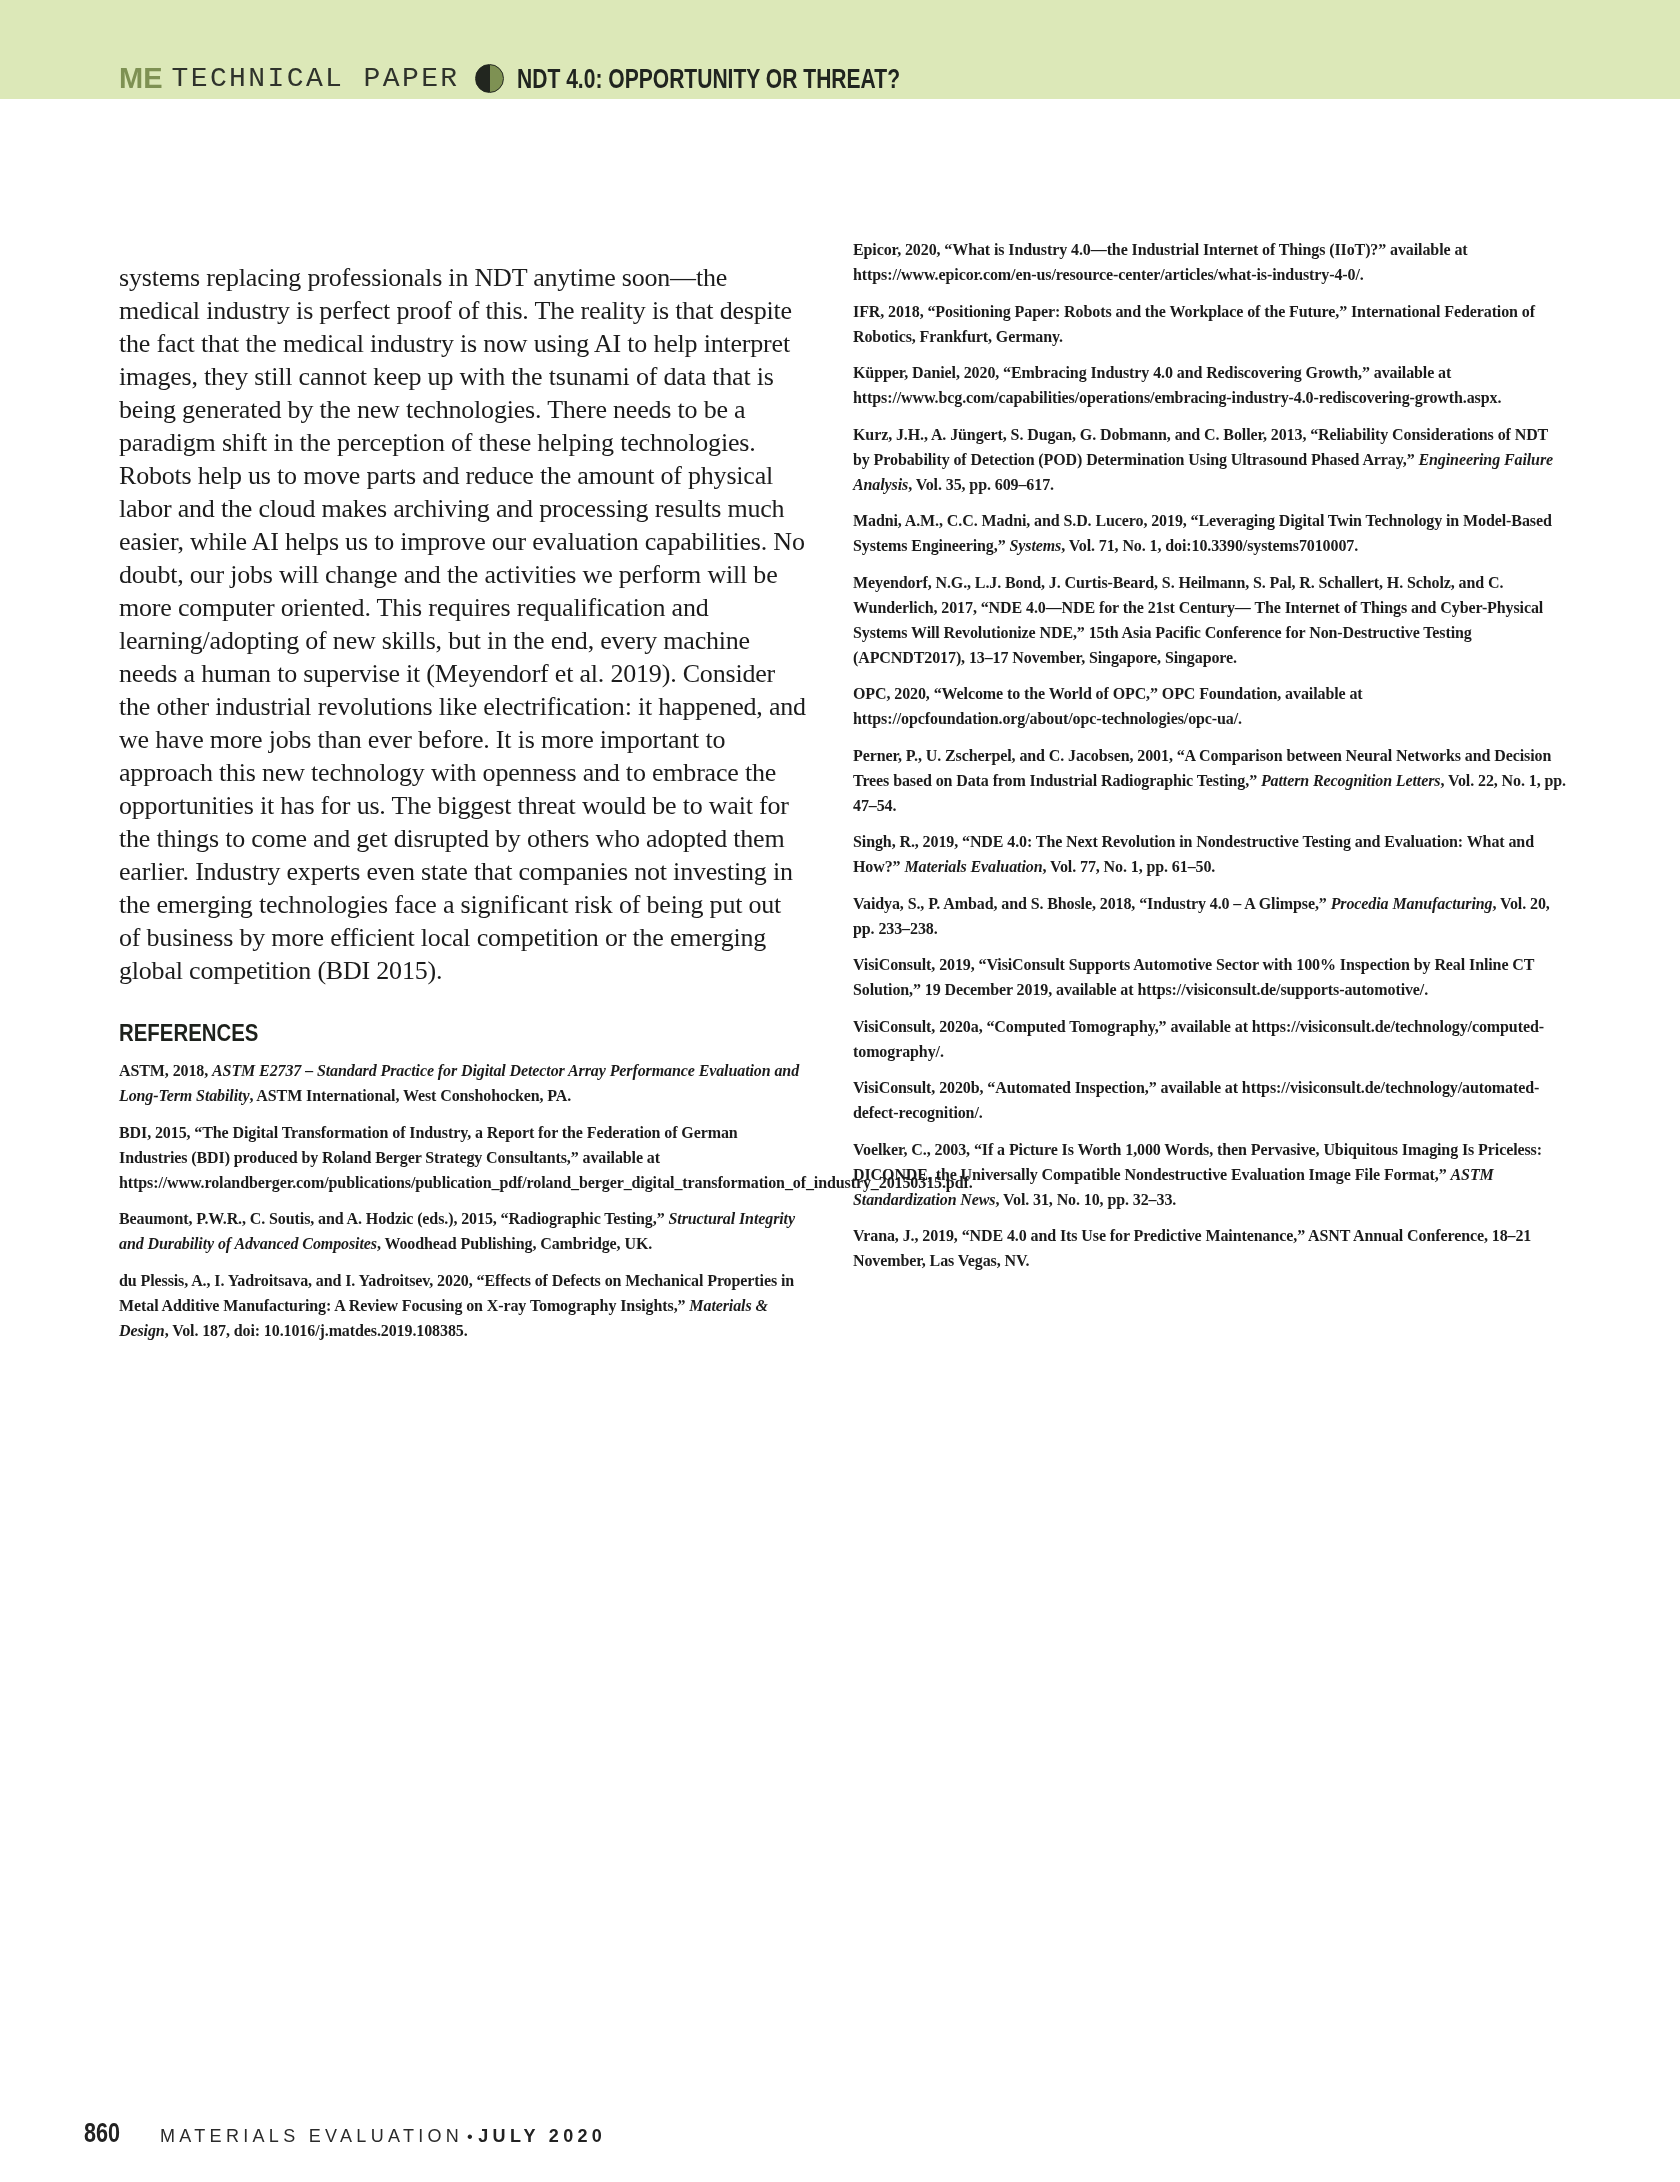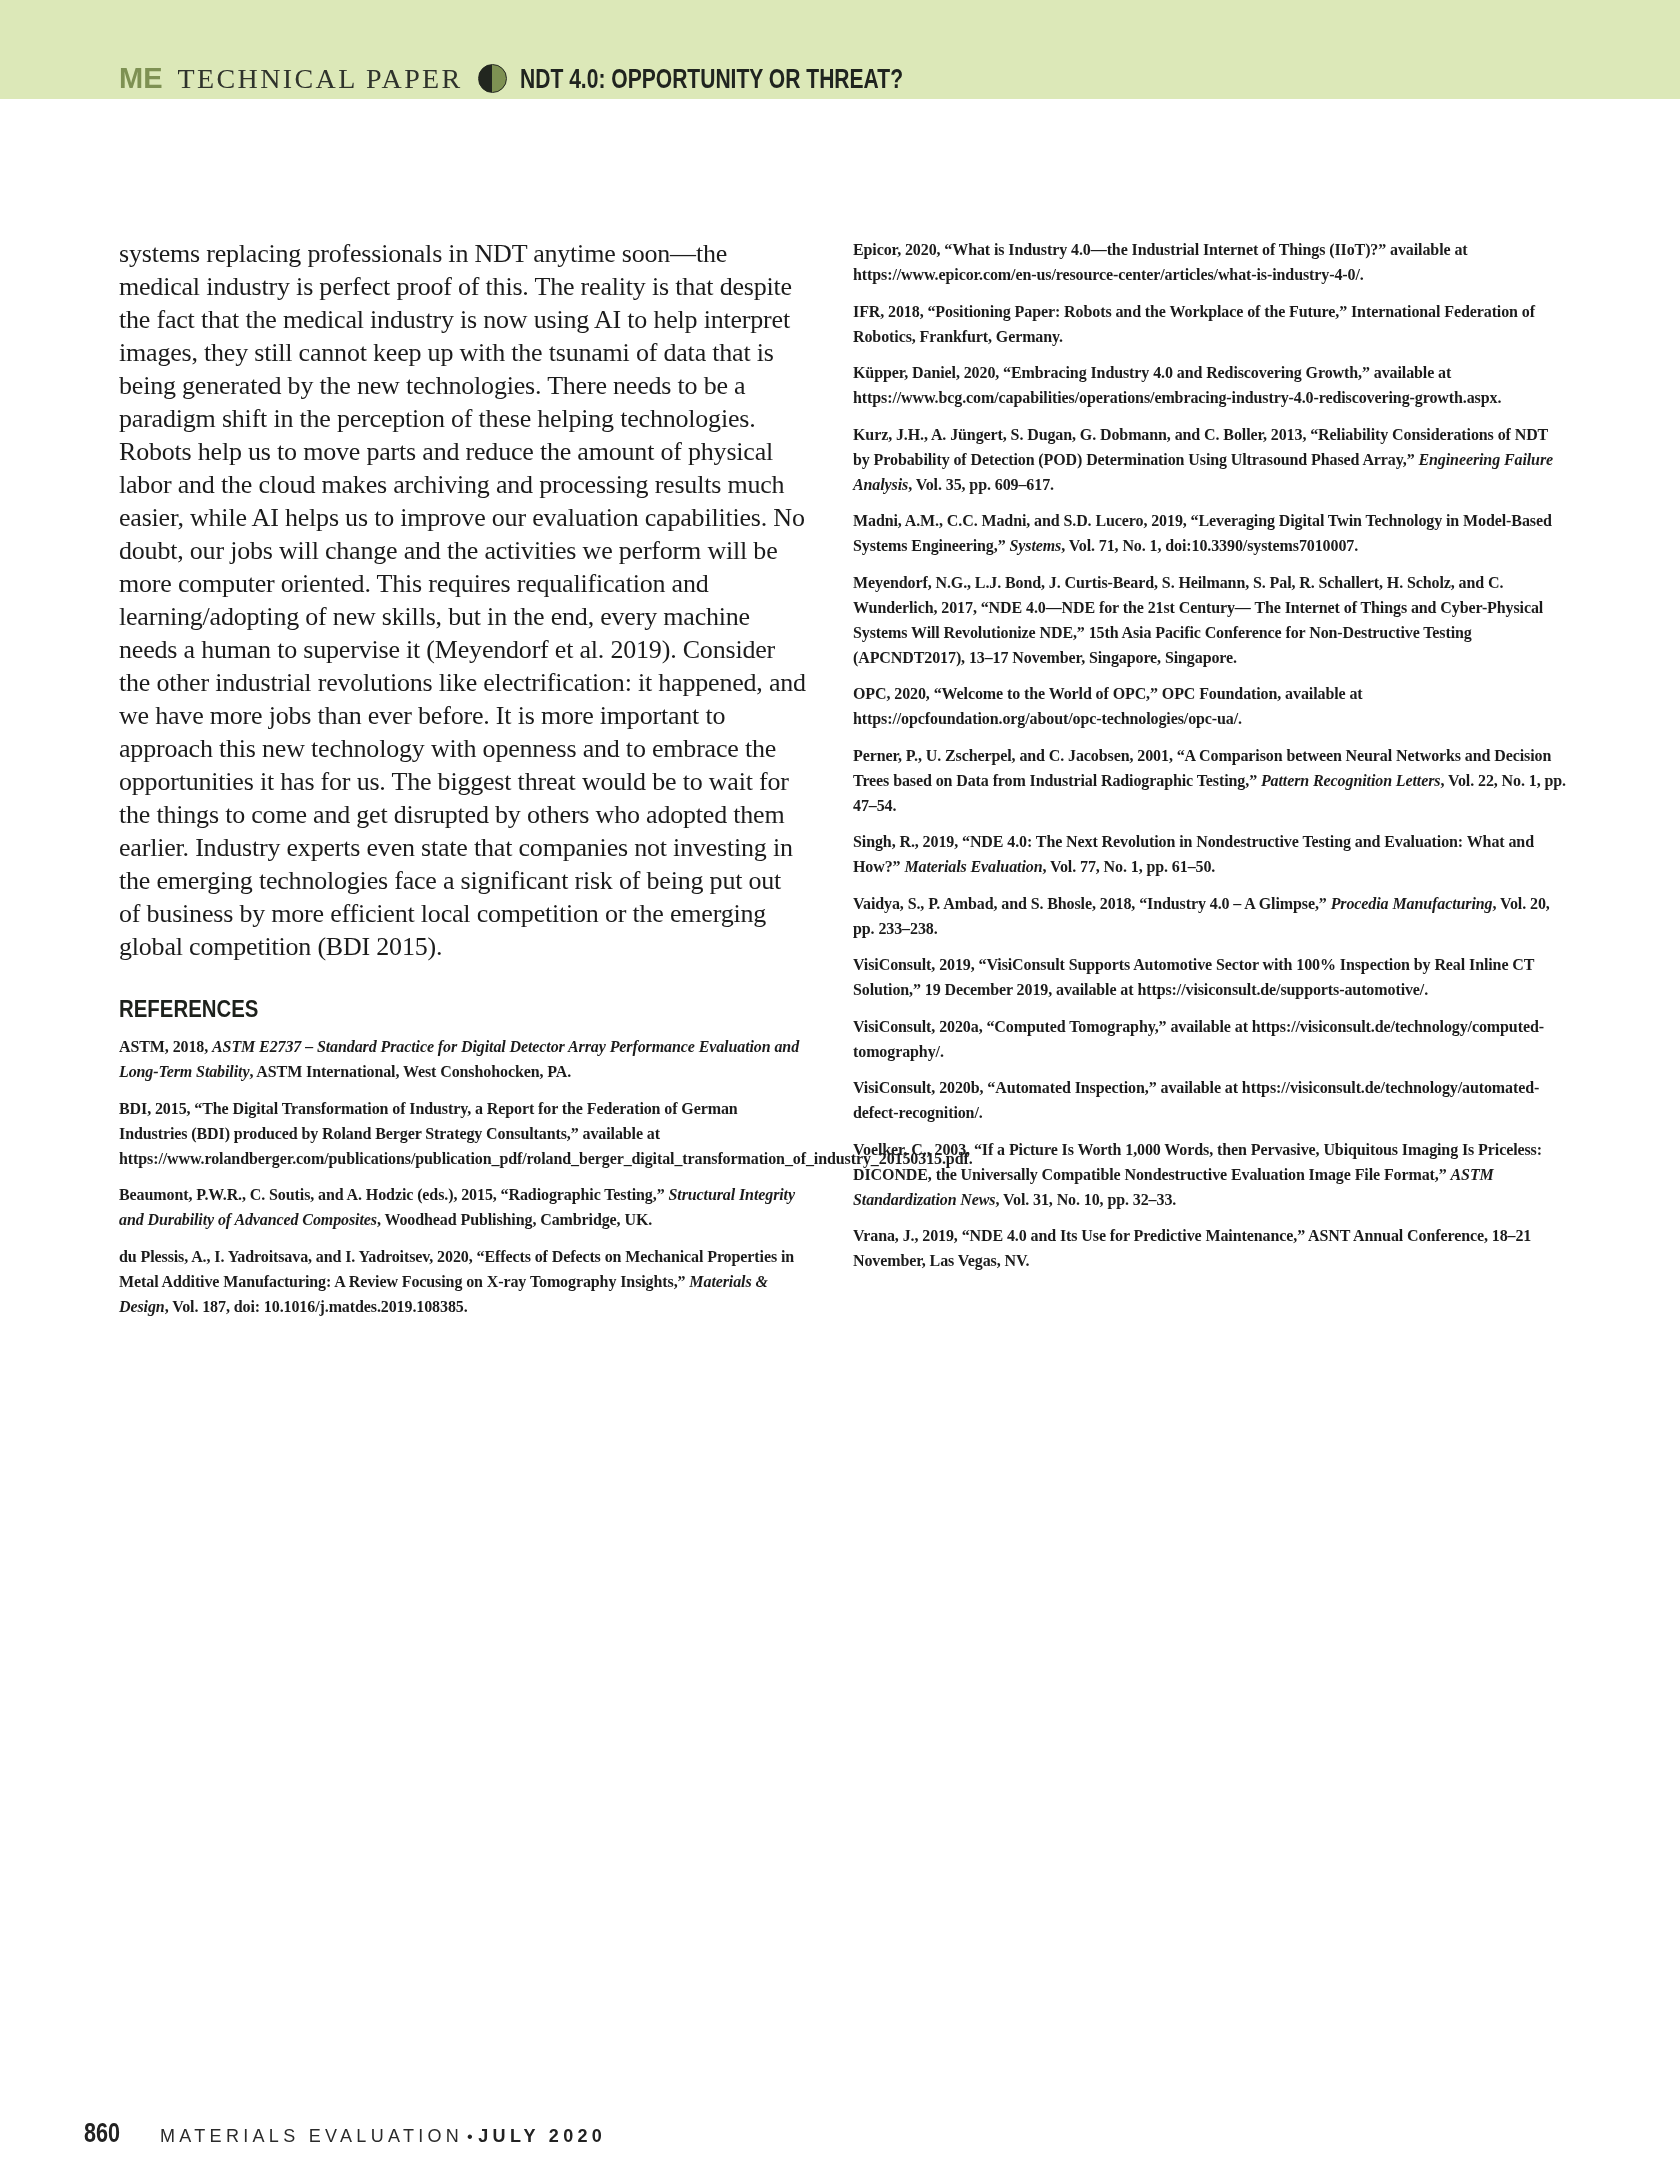--- a/index.html
+++ b/index.html
@@ -29,27 +29,27 @@
   .band-inner { display: flex; align-items: flex-end; }
   .brand {
     font-family: "Liberation Sans", sans-serif;
     font-weight: 700;
     font-size: 29px;
     line-height: 1;
     color: #7e9153;
     letter-spacing: 0;
   }
   .banner-title {
-    font-family: Liberation Serif, serif;
+    font-family: Liberation Mono, monospace;
     font-weight: 400;
     font-size: 28px;
     line-height: 1;
     color: #2f332c;
     letter-spacing: 2.4px;
-    margin-left: 15px;
+    margin-left: 9px;
   }
   .half-circle {
     width: 29px; height: 29px;
     border-radius: 50%;
     background: linear-gradient(to right, #22261f 0 50%, #7e9153 50% 100%);
     border: 1.9px solid #22261f;
     box-sizing: border-box;
     margin: 0 13.4px 0 15.3px;
     flex: 0 0 auto;
   }
@@ -67,21 +67,21 @@
 
   
   .columns {
     position: absolute;
     top: 237px;
     left: 119px;
     width: 1448px;
     display: flex;
     gap: 46px;
   }
-  .col-left  { width: 688px; flex: 0 0 688px; }
+  .col-left  { width: 688px; flex: 0 0 688px; margin-top: 24px; }
   .col-right { width: 714px; flex: 0 0 714px; }
 
   .body-text {
     margin: 0;
     font-size: 26px;
     line-height: 33px;
     letter-spacing: -0.2px;
     color: #1c1c1c;
     text-align: left;
   }

